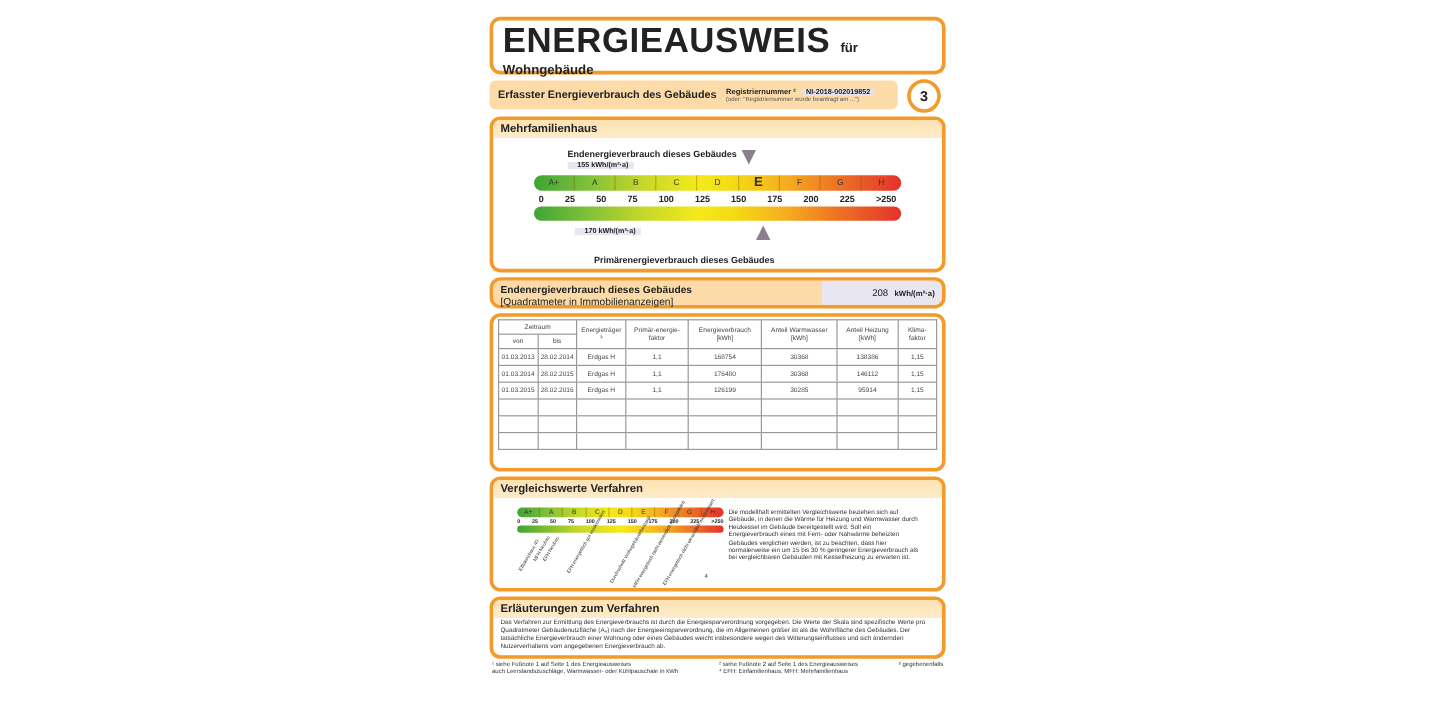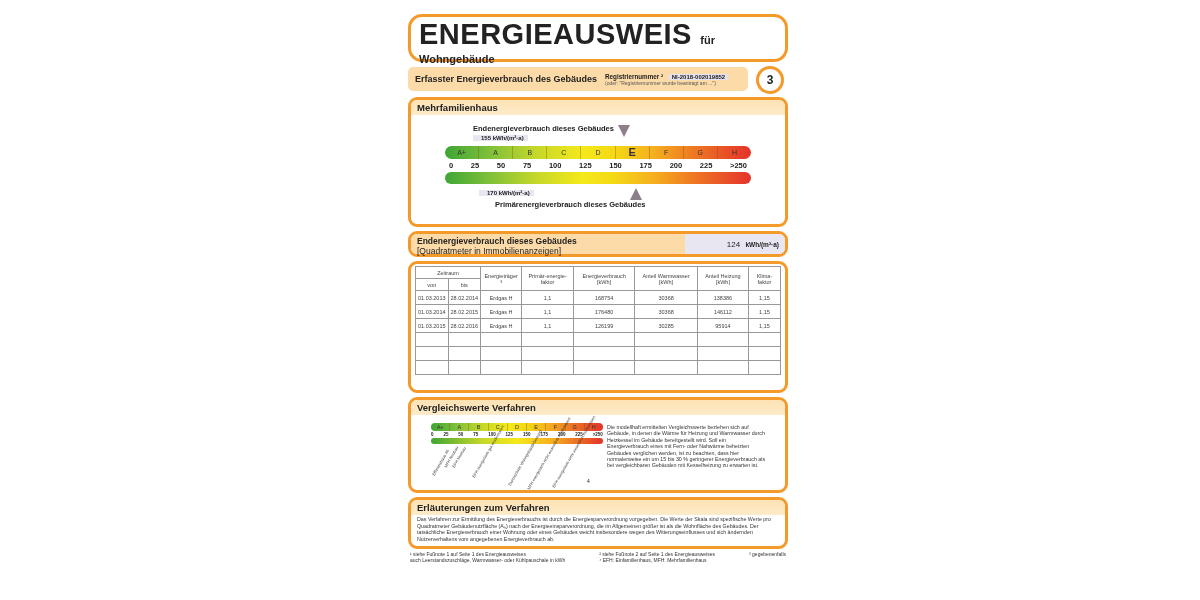--- a/index.html
+++ b/index.html
@@ -1,21 +1,21 @@
 <!DOCTYPE html>
 <html><head>
 <meta charset="utf-8">
 <style>
   html,body{margin:0;padding:0;background:#fff;}
   body{width:1200px;height:600px;position:relative;font-family:"Liberation Sans",sans-serif;color:#222;overflow:hidden;}
   .page{position:absolute;left:408px;top:14px;width:380px;}
   .box{border:3px solid #f39a2a;border-radius:9px;background:#fff;box-sizing:border-box;position:relative;}
   .hdr{background:linear-gradient(#fde2b4,#fdebc9);font-weight:bold;font-size:9.5px;padding:2px 6px;border-radius:6px 6px 0 0;}
   
-  .title-box{height:48px;padding:2px 8px;border-radius:14px;}
+  .title-box{height:48px;padding:2px 8px;}
   .title-main{font-size:29px;font-weight:bold;letter-spacing:0.5px;line-height:30px;}
   .title-sub{font-size:11px;font-weight:bold;margin-left:4px;}
   .title-line{font-size:6.5px;color:#444;margin-top:1px;}
   .datebox{background:#e4e2ee;padding:0 5px;margin-left:3px;font-size:7px;}
   
   .sect{margin-top:5px;height:24px;display:flex;align-items:center;position:relative;}
   .sect-bar{background:#fddba8;border-radius:5px;height:24px;width:340px;display:flex;align-items:center;padding:0 7px;box-sizing:border-box;}
   .sect-title{font-size:9px;font-weight:bold;width:190px;}
   .reg{font-size:6px;}
   .reg b{font-size:6.3px;}
@@ -109,30 +109,30 @@
         <span>150</span>
         <span>175</span>
         <span>200</span>
         <span>225</span>
         <span>&gt;250</span>
       </div>
       <div class="bar" style="height:12px;"></div>
     </div>
     <div class="arrow" style="left:219px;top:88px;border-bottom:12px solid #8a7f8a;"></div>
     <div class="valtag" style="left:68px;top:90px;">170 kWh/(m²·a)</div>
-    <div class="lbl" style="left:68px;top:100px;padding-left:16px;">Primärenergieverbrauch dieses Gebäudes</div>
+    <div class="lbl" style="left:68px;top:112px;padding-left:16px;">Primärenergieverbrauch dieses Gebäudes</div>
   </div>
 
   <div class="box end-box">
     <div class="end-left">
       <div style="font-weight:bold;">Endenergieverbrauch dieses Gebäudes</div>
       <div>[Quadratmeter in Immobilienanzeigen]</div>
     </div>
     <div class="end-right">
-      <span>124</span>
+      <span>208</span>
       <b style="font-size:6.5px;margin-left:3px;">kWh/(m²·a)</b>
     </div>
   </div>
 
   <div class="box tab-box">
     <table>
       <tbody>
           <tr>
         <th colspan="2">Zeitraum</th>
         <th rowspan="2">Energieträger ³</th>

